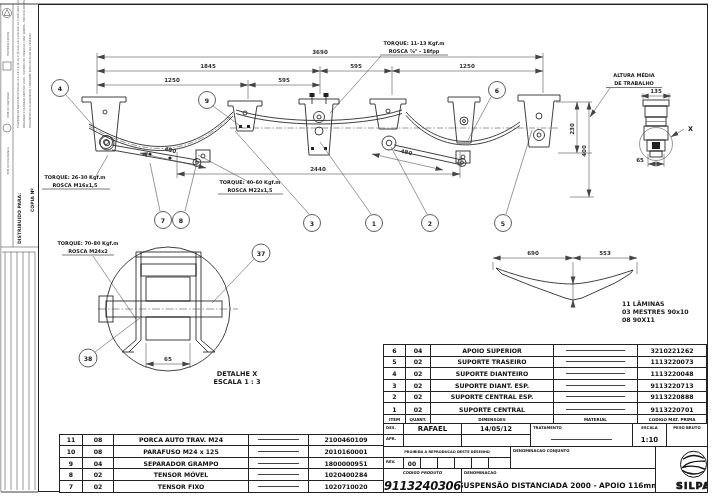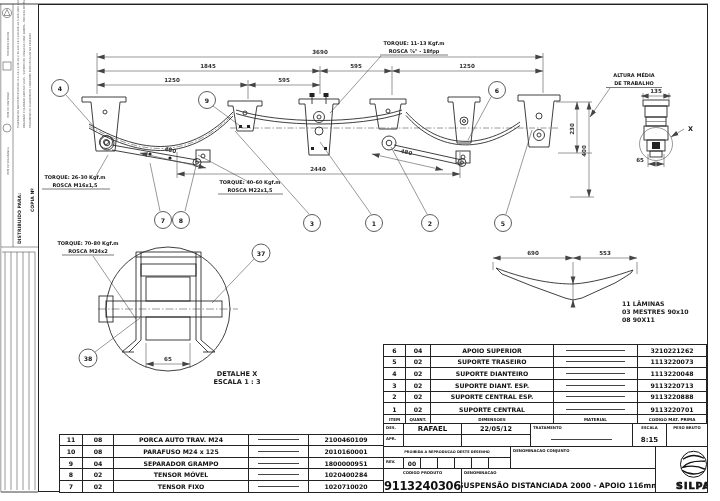--- a/index.html
+++ b/index.html
@@ -423,34 +423,34 @@
 </div>
 
 <div>
   <div class="cell" style="left:383px;top:423px;width:21px;height:12px;">
         <span class="lab">DES.</span>
       </div>
   <div class="cell" style="left:403px;top:423px;width:59px;height:12px;">
         <div class="cen" style="font-size:7px;font-weight:bold;">RAFAEL</div>
       </div>
   <div class="cell" style="left:461px;top:423px;width:70px;height:12px;">
-        <div class="cen" style="font-size:6.5px;font-weight:bold;">22/05/12</div>
+        <div class="cen" style="font-size:6.5px;font-weight:bold;">14/05/12</div>
       </div>
   <div class="cell" style="left:383px;top:434px;width:21px;height:13px;">
         <span class="lab">APR.</span>
       </div>
   <div class="cell" style="left:403px;top:434px;width:59px;height:13px;"></div>
   <div class="cell" style="left:461px;top:434px;width:70px;height:13px;"></div>
   <div class="cell" style="left:530px;top:423px;width:103px;height:24px;">
     <span class="lab">TRATAMENTO</span>
     <div style="position:absolute;left:20px;right:20px;top:15px;border-top:1.3px solid #444;"></div>
   </div>
   <div class="cell" style="left:632px;top:423px;width:35px;height:24px;">
     <span class="lab" style="left:0;right:0;text-align:center;">ESCALA</span>
-    <div class="cen" style="font-size:7px;font-weight:bold;padding-top:5px;">8:15</div>
+    <div class="cen" style="font-size:7px;font-weight:bold;padding-top:5px;">1:10</div>
   </div>
   <div class="cell" style="left:666px;top:423px;width:42px;height:24px;">
     <span class="lab" style="left:0;right:0;text-align:center;">PESO BRUTO</span>
   </div>
   <div class="cell" style="left:383px;top:446px;width:128px;height:12px;">
     <div class="cen" style="font-size:3.5px;font-weight:bold;">PROIBIDA A REPRODUCAO DESTE DESENHO</div>
   </div>
   <div class="cell" style="left:510px;top:446px;width:146px;height:23px;">
     <span class="lab">DENOMINACAO CONJUNTO</span>
   </div>
@@ -458,21 +458,21 @@
         <span class="lab">REV.</span>
       </div>
   <div class="cell" style="left:403px;top:457px;width:18px;height:12px;">
         <div class="cen" style="font-size:6px;font-weight:bold;">00</div>
       </div>
   <div class="cell" style="left:420px;top:457px;width:18px;height:12px;"></div>
   <div class="cell" style="left:437px;top:457px;width:18px;height:12px;"></div>
   <div class="cell" style="left:454px;top:457px;width:18px;height:12px;"></div>
   <div class="cell" style="left:471px;top:457px;width:18px;height:12px;"></div>
   <div class="cell" style="left:488px;top:457px;width:23px;height:12px;"></div>
-  <div class="cell" style="left:383px;top:468px;width:79px;height:24.5px;">
+  <div class="cell" style="left:383px;top:468px;width:79px;height:24.5px;font-style:italic;">
     <span class="lab" style="left:0;right:0;text-align:center;">CODIGO PRODUTO</span>
     <div class="cen" style="font-size:11.5px;font-weight:bold;padding-top:6px;letter-spacing:-0.3px;">9113240306</div>
   </div>
   <div class="cell" style="left:461px;top:468px;width:195px;height:24.5px;">
     <span class="lab">DENOMINACAO</span>
     <div class="cen" style="font-size:7.4px;font-weight:bold;padding-top:5px;white-space:nowrap;">SUSPENSÃO DISTANCIADA 2000 - APOIO 116mm</div>
   </div>
   <div class="cell" style="left:655px;top:446px;width:53px;height:46.5px;padding-left:11px;">
     <svg width="53" height="46.5" viewBox="0 0 53 46">
       <circle cx="26.5" cy="17" r="13" fill="none" stroke="#111" stroke-width="1"></circle>

